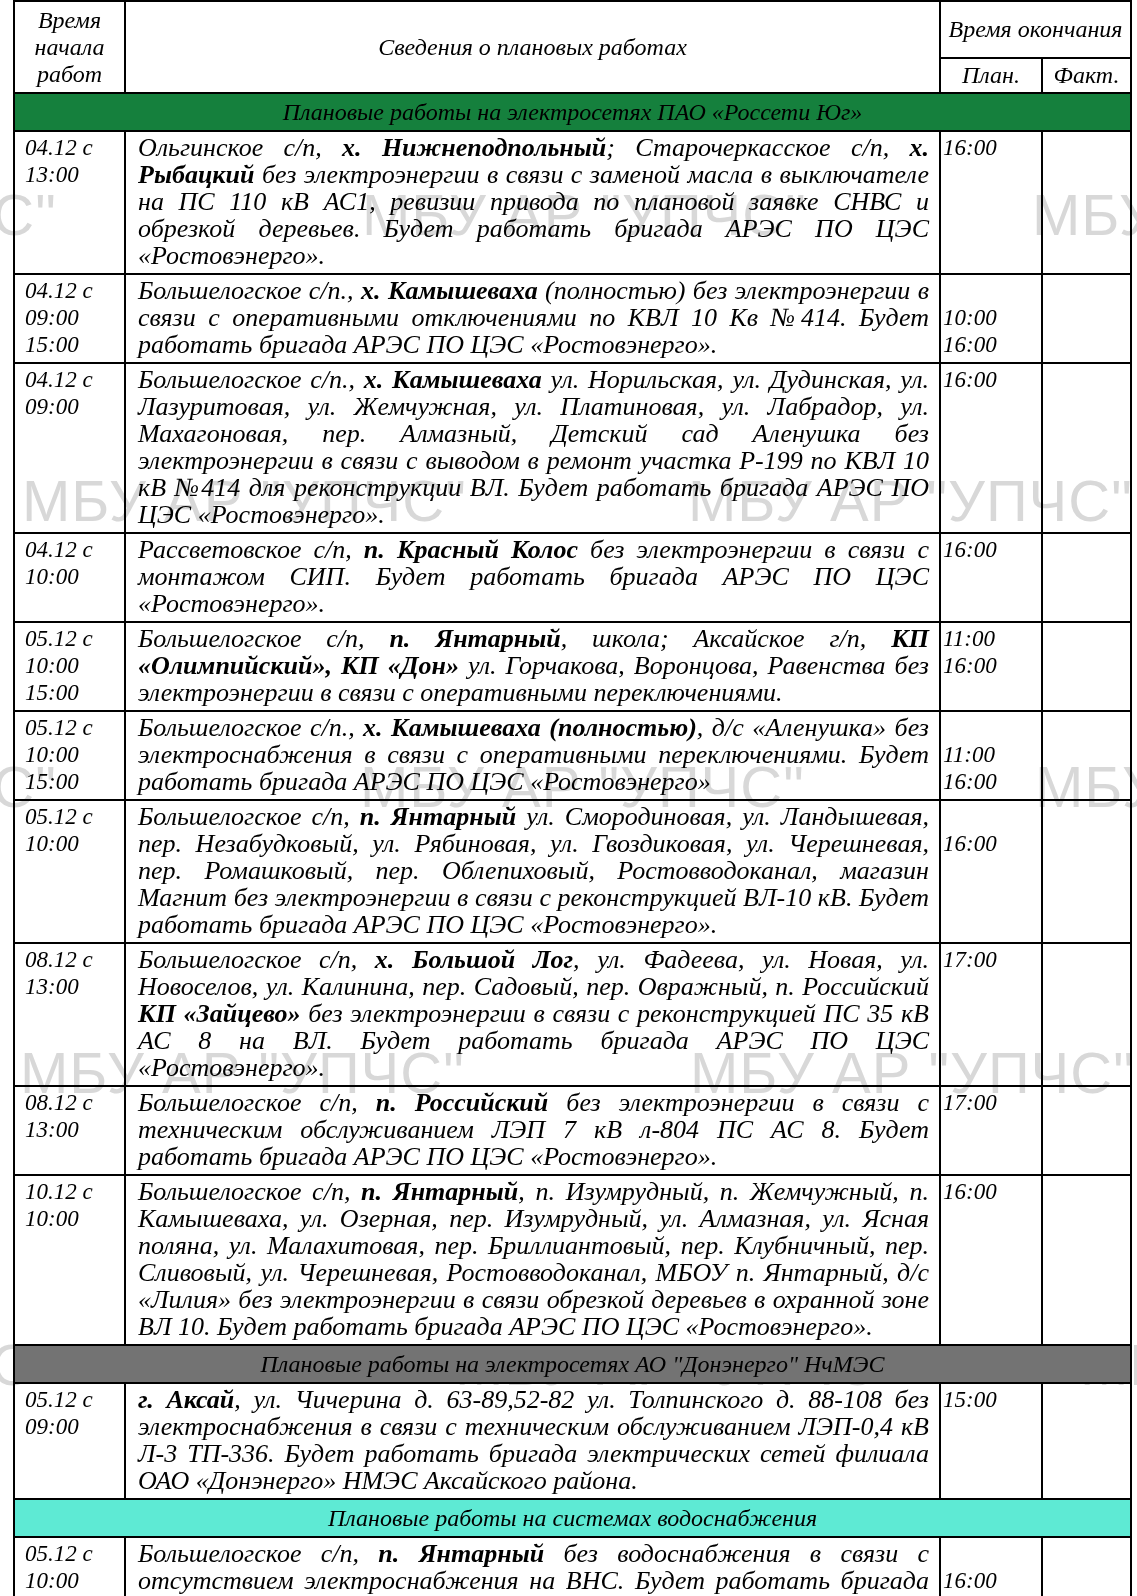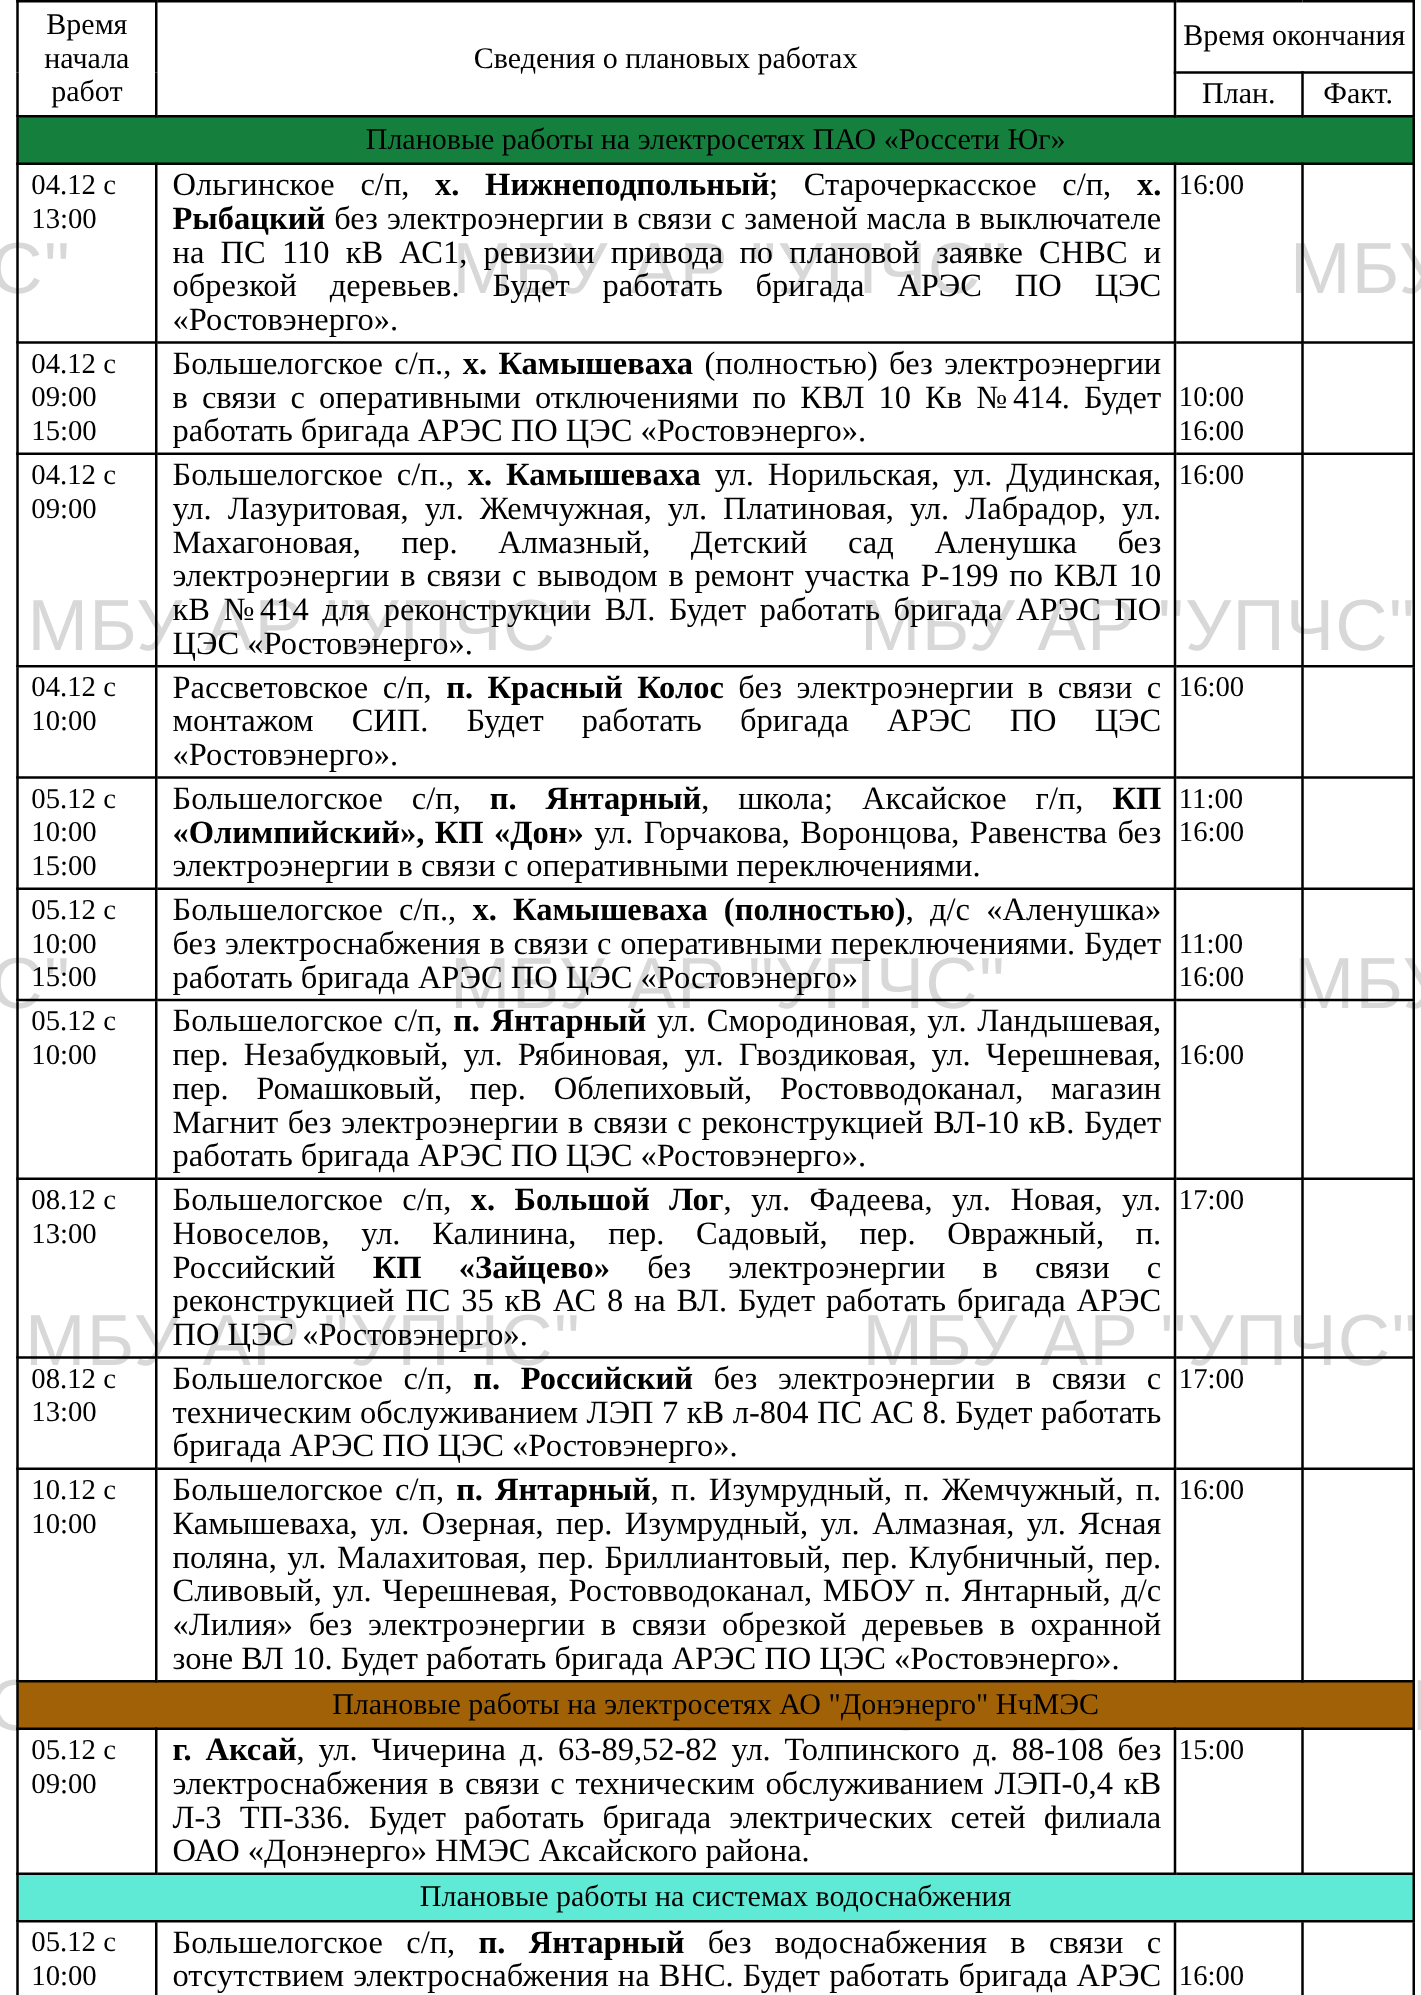--- a/index.html
+++ b/index.html
@@ -19,21 +19,21 @@
   .title{
     text-align:center;font-size:27px;line-height:33px;
     margin:12px 0 8px 0;
     text-decoration:underline;text-underline-offset:4px;
   }
   table.works{
     border-collapse:collapse;table-layout:fixed;
     margin-left:13px;width:1117px;
   }
   table.works th, table.works td{
-    border:2px solid #000;background:transparent;
+    border:2px solid #000;background:transparent;font-style:italic;
   }
   th{
     font-weight:normal;font-size:24px;line-height:27px;
     text-align:center;vertical-align:middle;padding:2px 4px;
   }
   tr.hrow1 th{height:51px;}
   tr.hrow2 th{height:29px;}
   td.banner{
     text-align:center;font-size:24px;line-height:28px;
     padding:4px 2px;vertical-align:middle;
@@ -209,21 +209,21 @@
             <div>10.12 с</div>
             <div>10:00</div>
           </td>
           <td class="c-details"><span>Большелогское с/п, </span><span class="b">п. Янтарный</span><span>, п. Изумрудный, п. Жемчужный, п. Камышеваха, ул. Озерная, пер. Изумрудный, ул. Алмазная, ул. Ясная поляна, ул. Малахитовая, пер. Бриллиантовый, пер. Клубничный, пер. Сливовый, ул. Черешневая, Ростовводоканал, МБОУ п. Янтарный, д/с «Лилия» без электроэнергии в связи обрезкой деревьев в охранной зоне ВЛ 10. Будет работать бригада АРЭС ПО ЦЭС «Ростовэнерго».</span></td>
           <td class="c-plan">
             <div>16:00</div>
           </td>
           <td class="c-fact"></td>
         </tr>
         <tr>
-          <td class="banner" colspan="4" style="background: #a16207;">Плановые работы на электросетях АО "Донэнерго" НчМЭС</td>
+          <td class="banner" colspan="4" style="background: #737373;">Плановые работы на электросетях АО "Донэнерго" НчМЭС</td>
         </tr>
         <tr>
           <td class="c-start">
             <div>05.12 с</div>
             <div>09:00</div>
           </td>
           <td class="c-details"><span class="b">г. Аксай</span><span>, ул. Чичерина д. 63-89,52-82 ул. Толпинского д. 88-108 без электроснабжения в связи с техническим обслуживанием ЛЭП-0,4 кВ Л-3 ТП-336. Будет работать бригада электрических сетей филиала ОАО «Донэнерго» НМЭС Аксайского района.</span></td>
           <td class="c-plan">
             <div>15:00</div>
           </td>

